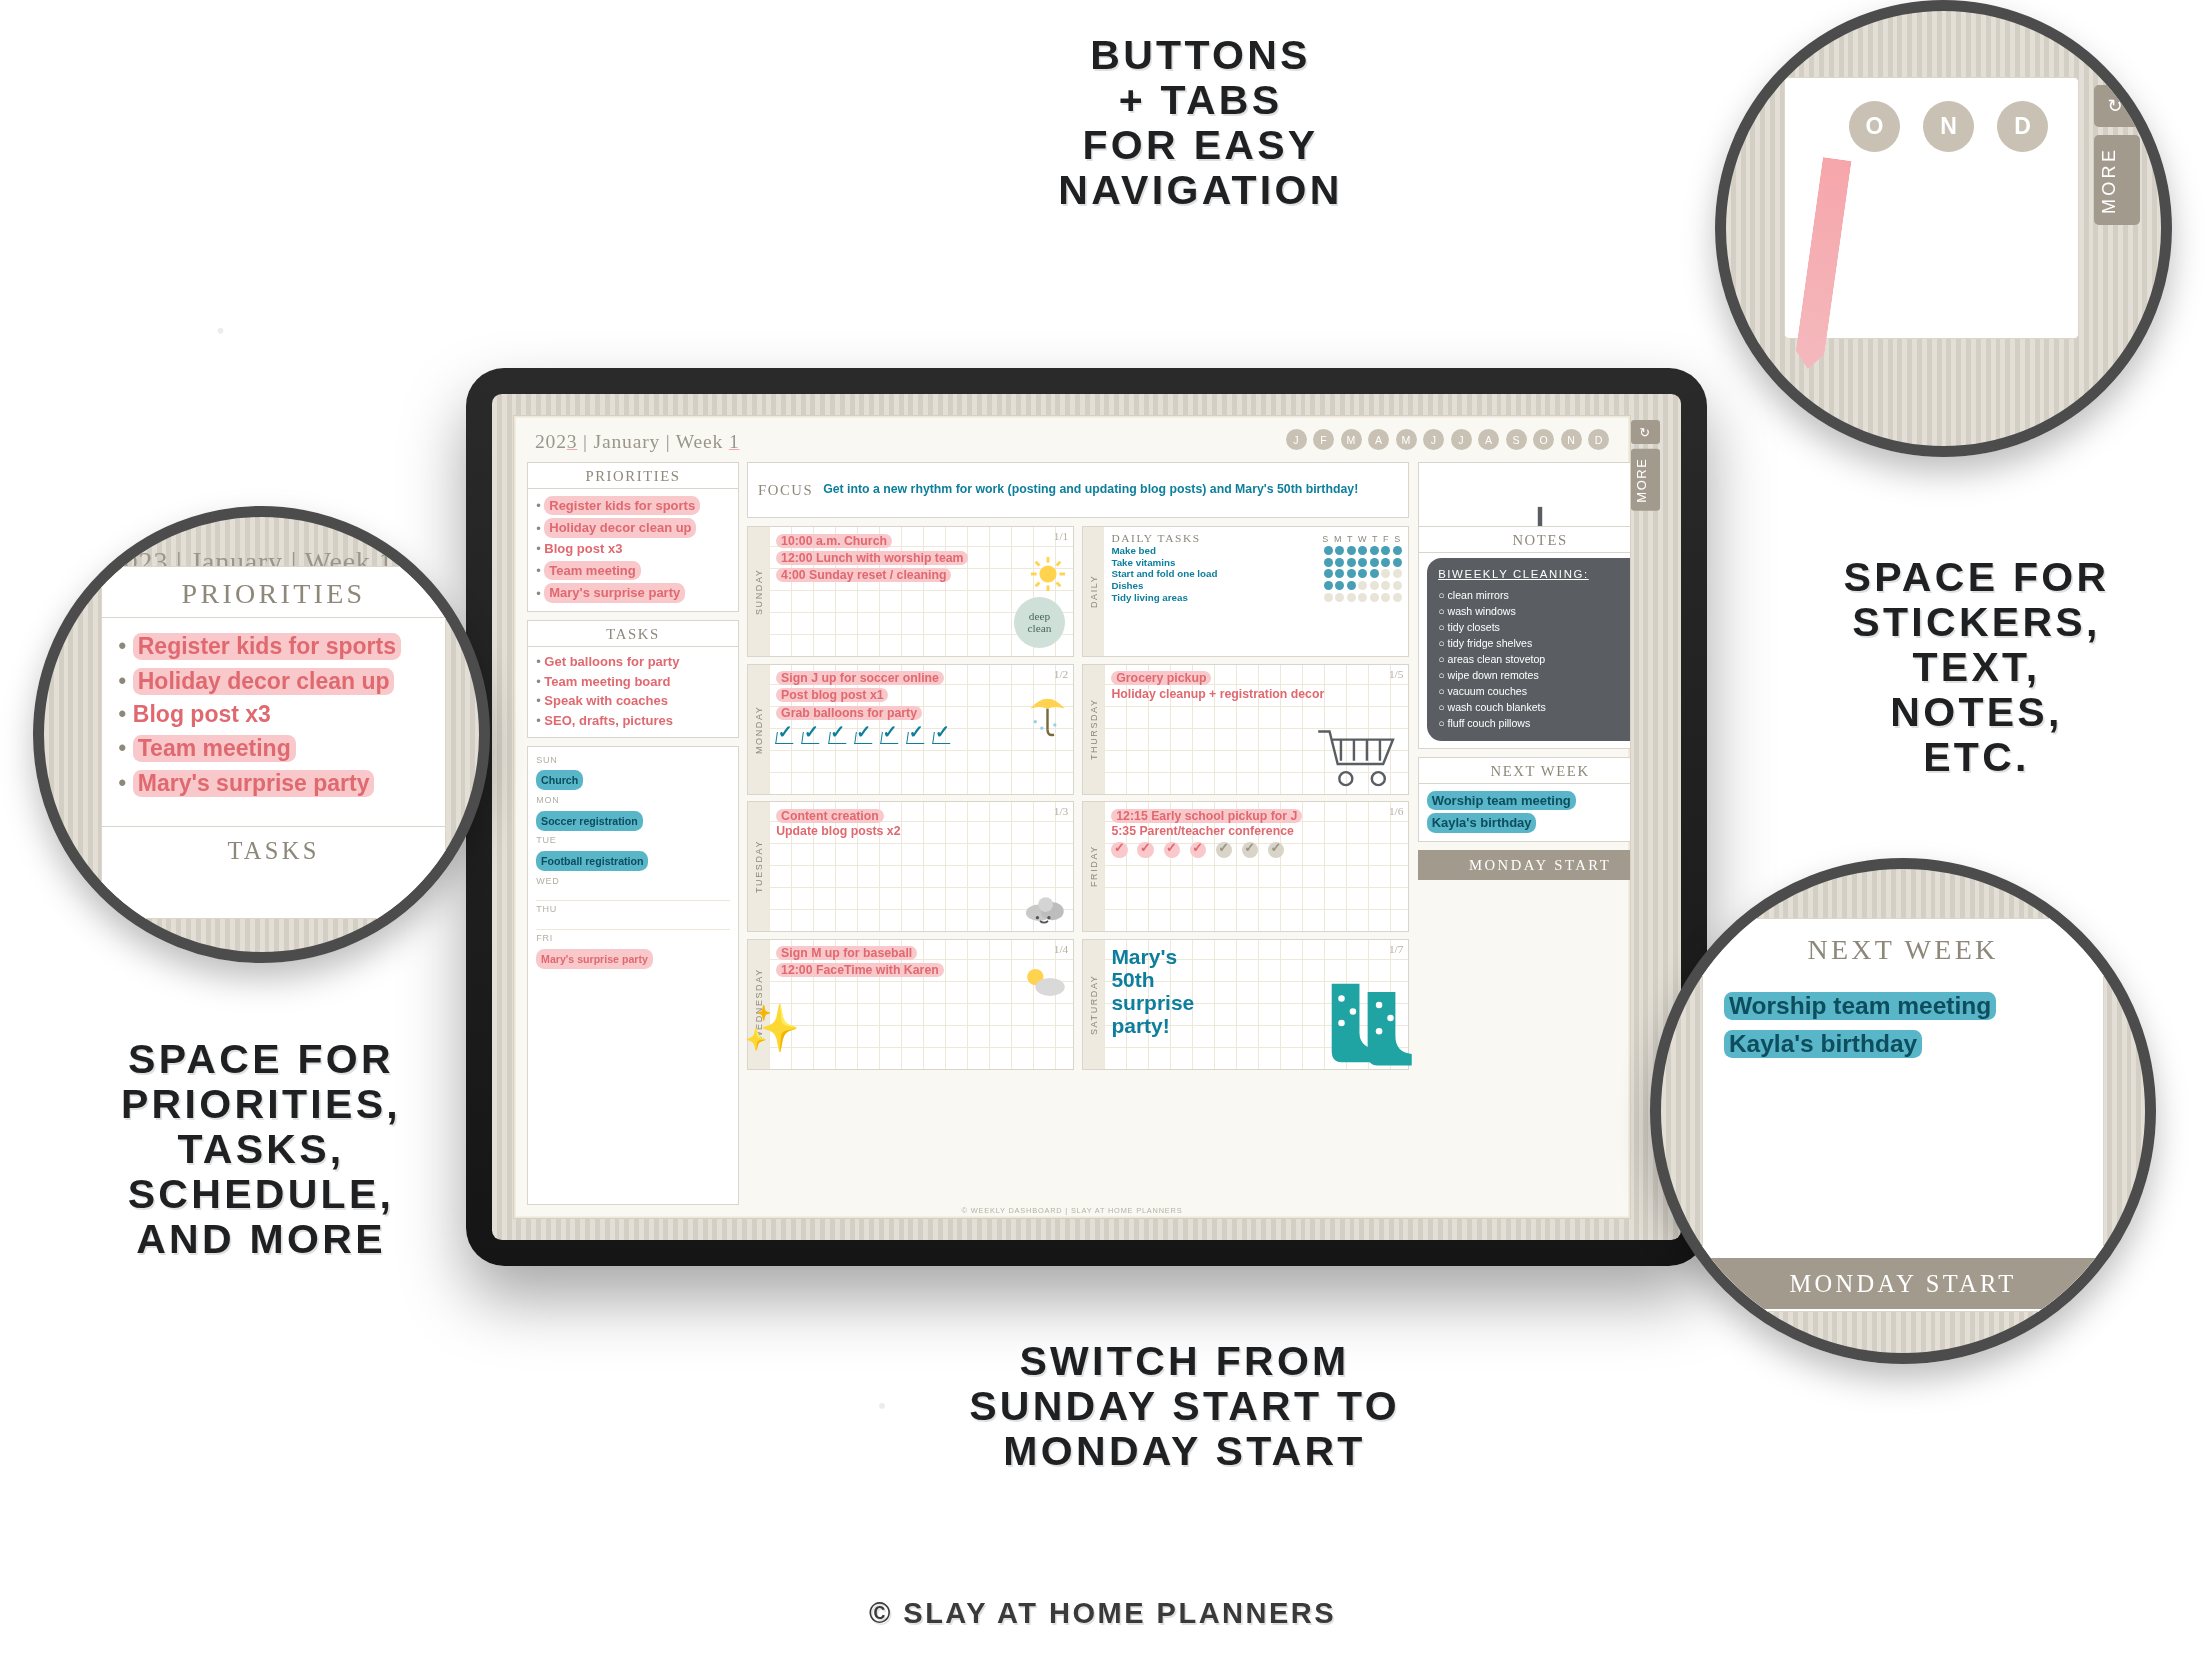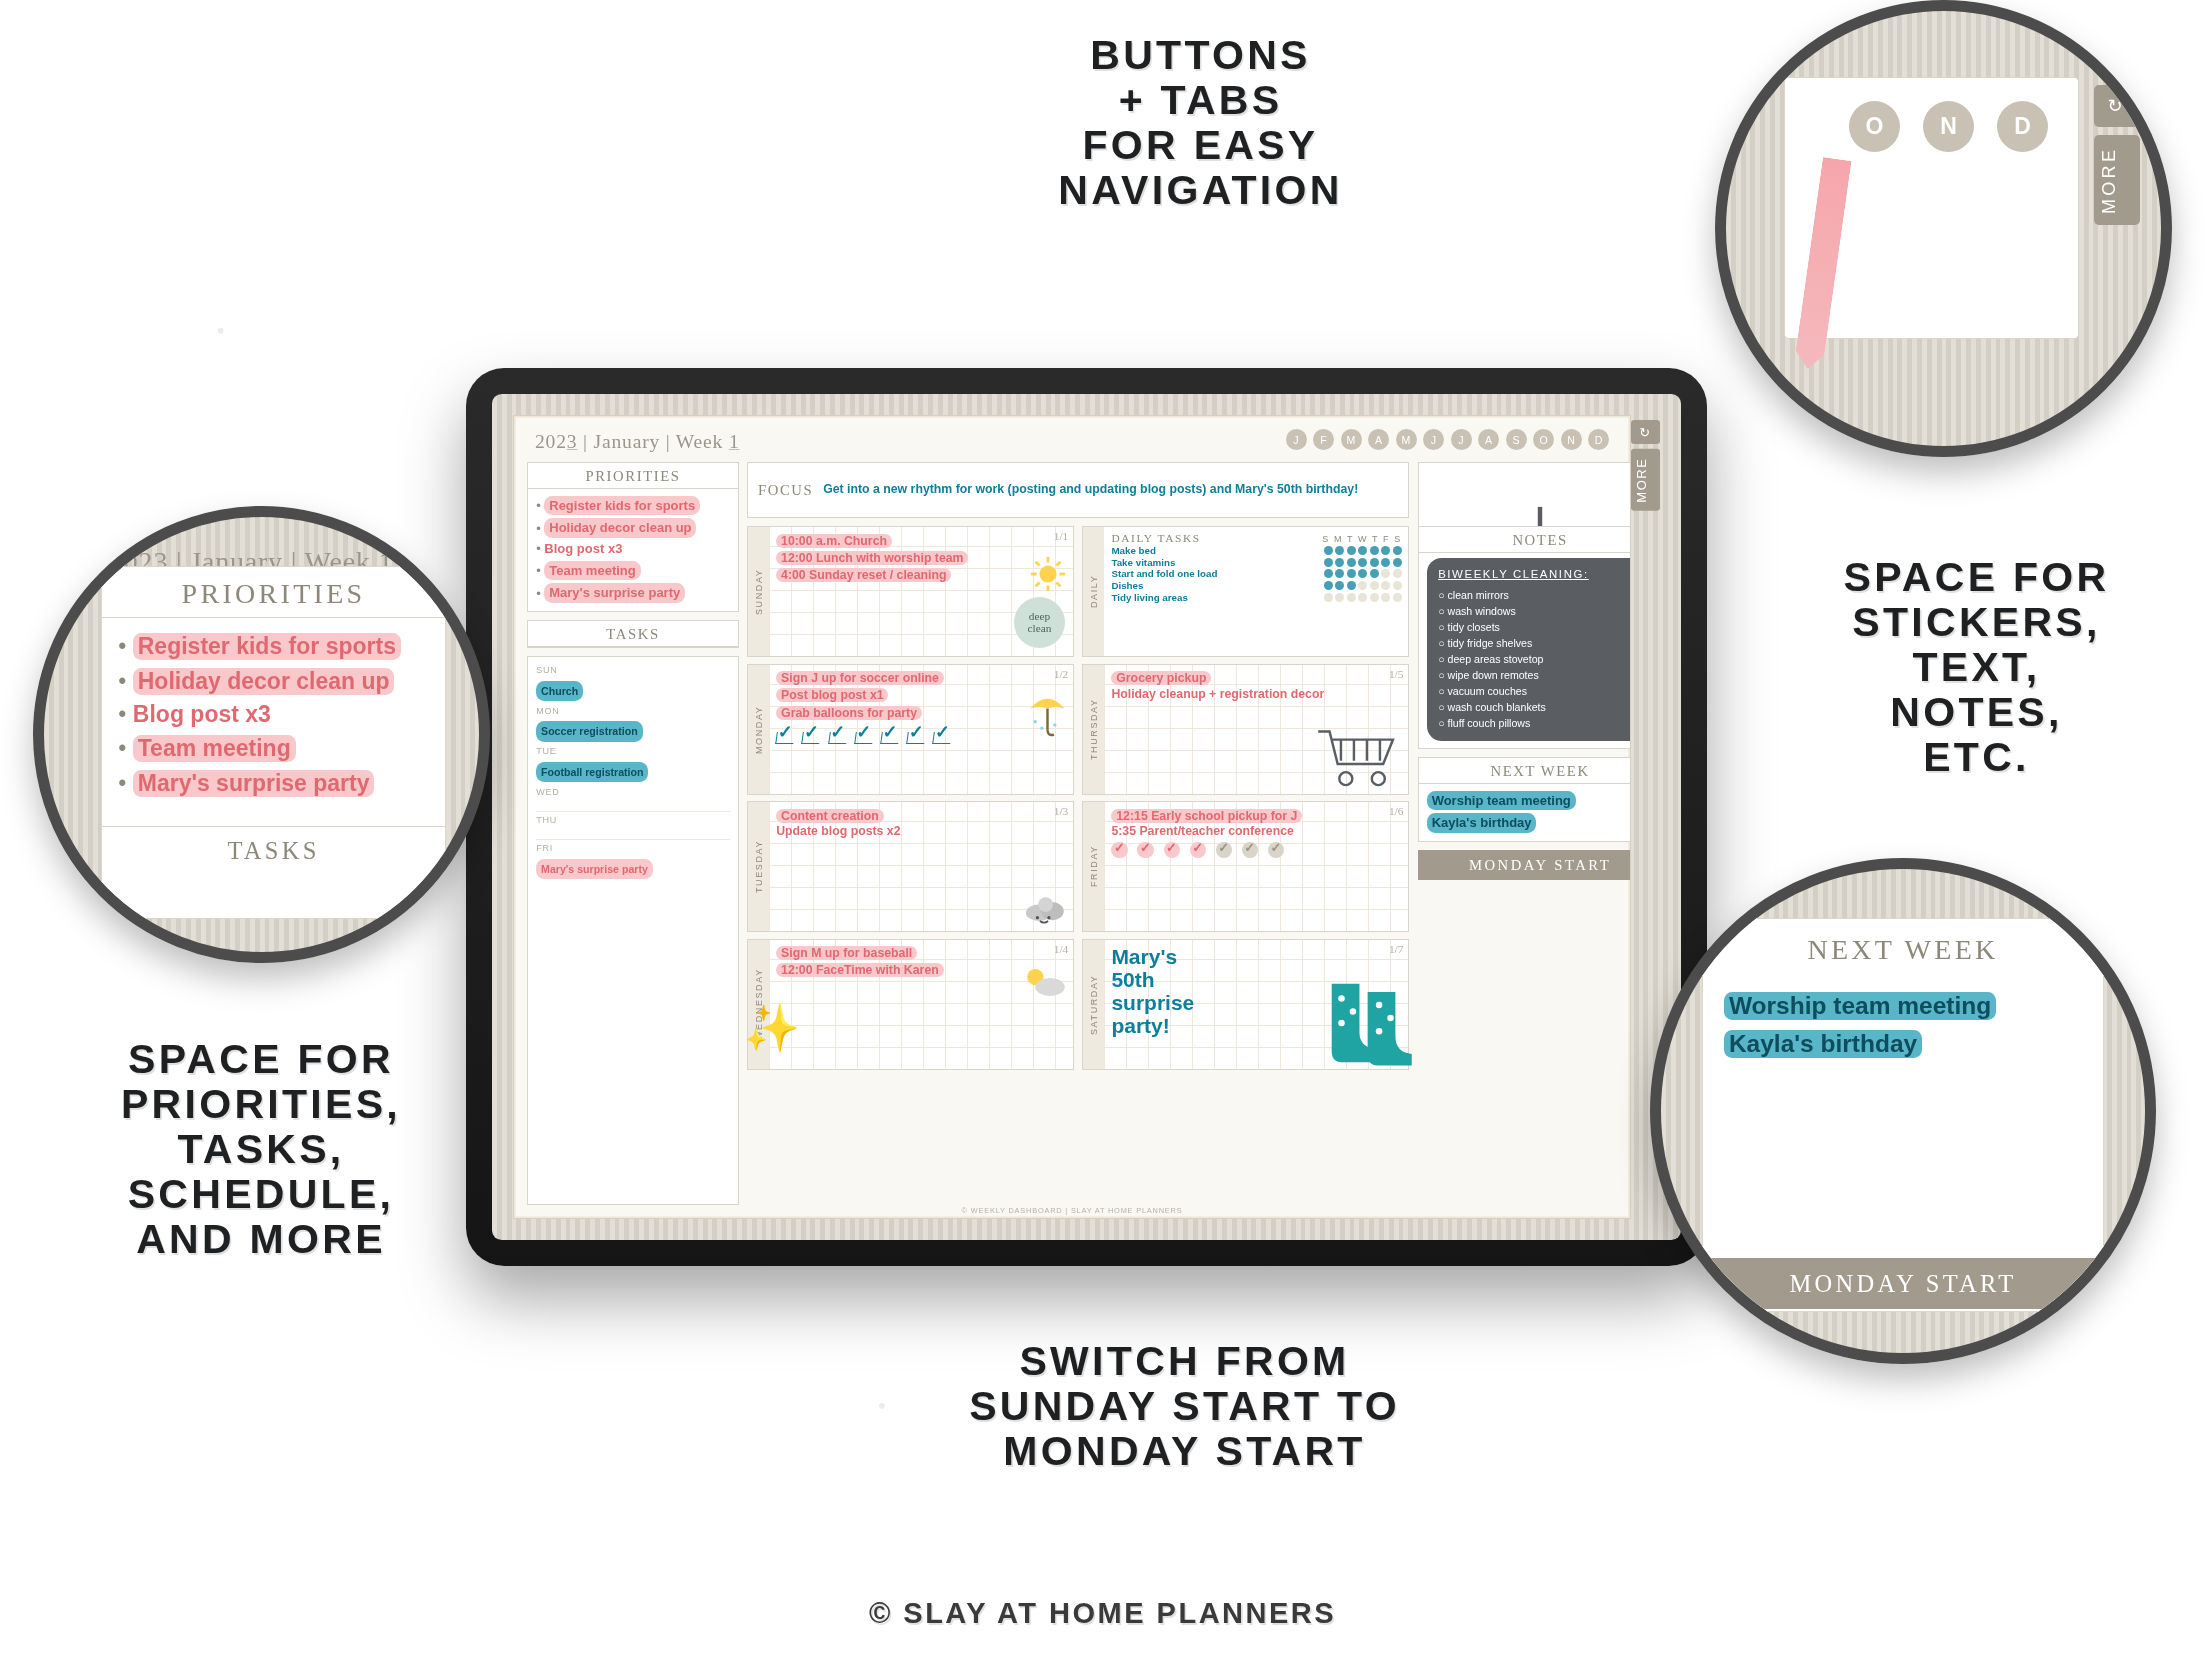--- a/index.html
+++ b/index.html
@@ -384,20 +384,26 @@
               <div class="body" id="priorities-body">
                   <div><span style="color:#8e887b">• </span><span class="hl-pink">Register kids for sports</span></div>
                   <div><span style="color:#8e887b">• </span><span class="hl-pink">Holiday decor clean up</span></div>
                   <div><span style="color:#8e887b">• </span><span class="txt-pink">Blog post x3</span></div>
                   <div><span style="color:#8e887b">• </span><span class="hl-pink">Team meeting</span></div>
                   <div><span style="color:#8e887b">• </span><span class="hl-pink">Mary's surprise party</span></div>
                 </div>
             </div>
             <div class="panel">
               <h4>TASKS</h4>
+              <div class="body" id="tasks-body">
+                  <div><span style="color:#8e887b">• </span><span class="txt-pink">Get balloons for party</span></div>
+                  <div><span style="color:#8e887b">• </span><span class="txt-pink">Team meeting board</span></div>
+                  <div><span style="color:#8e887b">• </span><span class="txt-pink">Speak with coaches</span></div>
+                  <div><span style="color:#8e887b">• </span><span class="txt-pink">SEO, drafts, pictures</span></div>
+                </div>
             </div>
             <div class="panel agenda" style="flex:1;">
               <div class="body" id="agenda-body">
                   <div><div class="slot">SUN</div><span class="hl-teal">Church</span></div>
                   <div><div class="slot">MON</div><span class="hl-teal">Soccer registration</span></div>
                   <div><div class="slot">TUE</div><span class="hl-teal">Football registration</span></div>
                   <div>
                     <div class="slot">WED</div>
                     <div style="height:11.4px;border-bottom:0.8px solid #eee6d6"></div>
                   </div>
@@ -628,21 +634,21 @@
               <h4>NOTES</h4>
               <span class="em" style="right:-8.2px; top:-13px;">✨</span>
               <div class="body">
                 <div class="notes-card">
                   <div class="ttl">BIWEEKLY CLEANING:</div>
                   <div id="notes-items">
                       <div class="li">clean mirrors</div>
                       <div class="li">wash windows</div>
                       <div class="li">tidy closets</div>
                       <div class="li">tidy fridge shelves</div>
-                      <div class="li">deep areas stovetop</div>
+                      <div class="li">areas clean stovetop</div>
                       <div class="li">wipe down remotes</div>
                       <div class="li">vacuum couches</div>
                       <div class="li">wash couch blankets</div>
                       <div class="li">fluff couch pillows</div>
                     </div>
                 </div>
               </div>
             </div>
             <div class="panel" style="flex:0 0 auto;">
               <h4>NEXT WEEK</h4>

